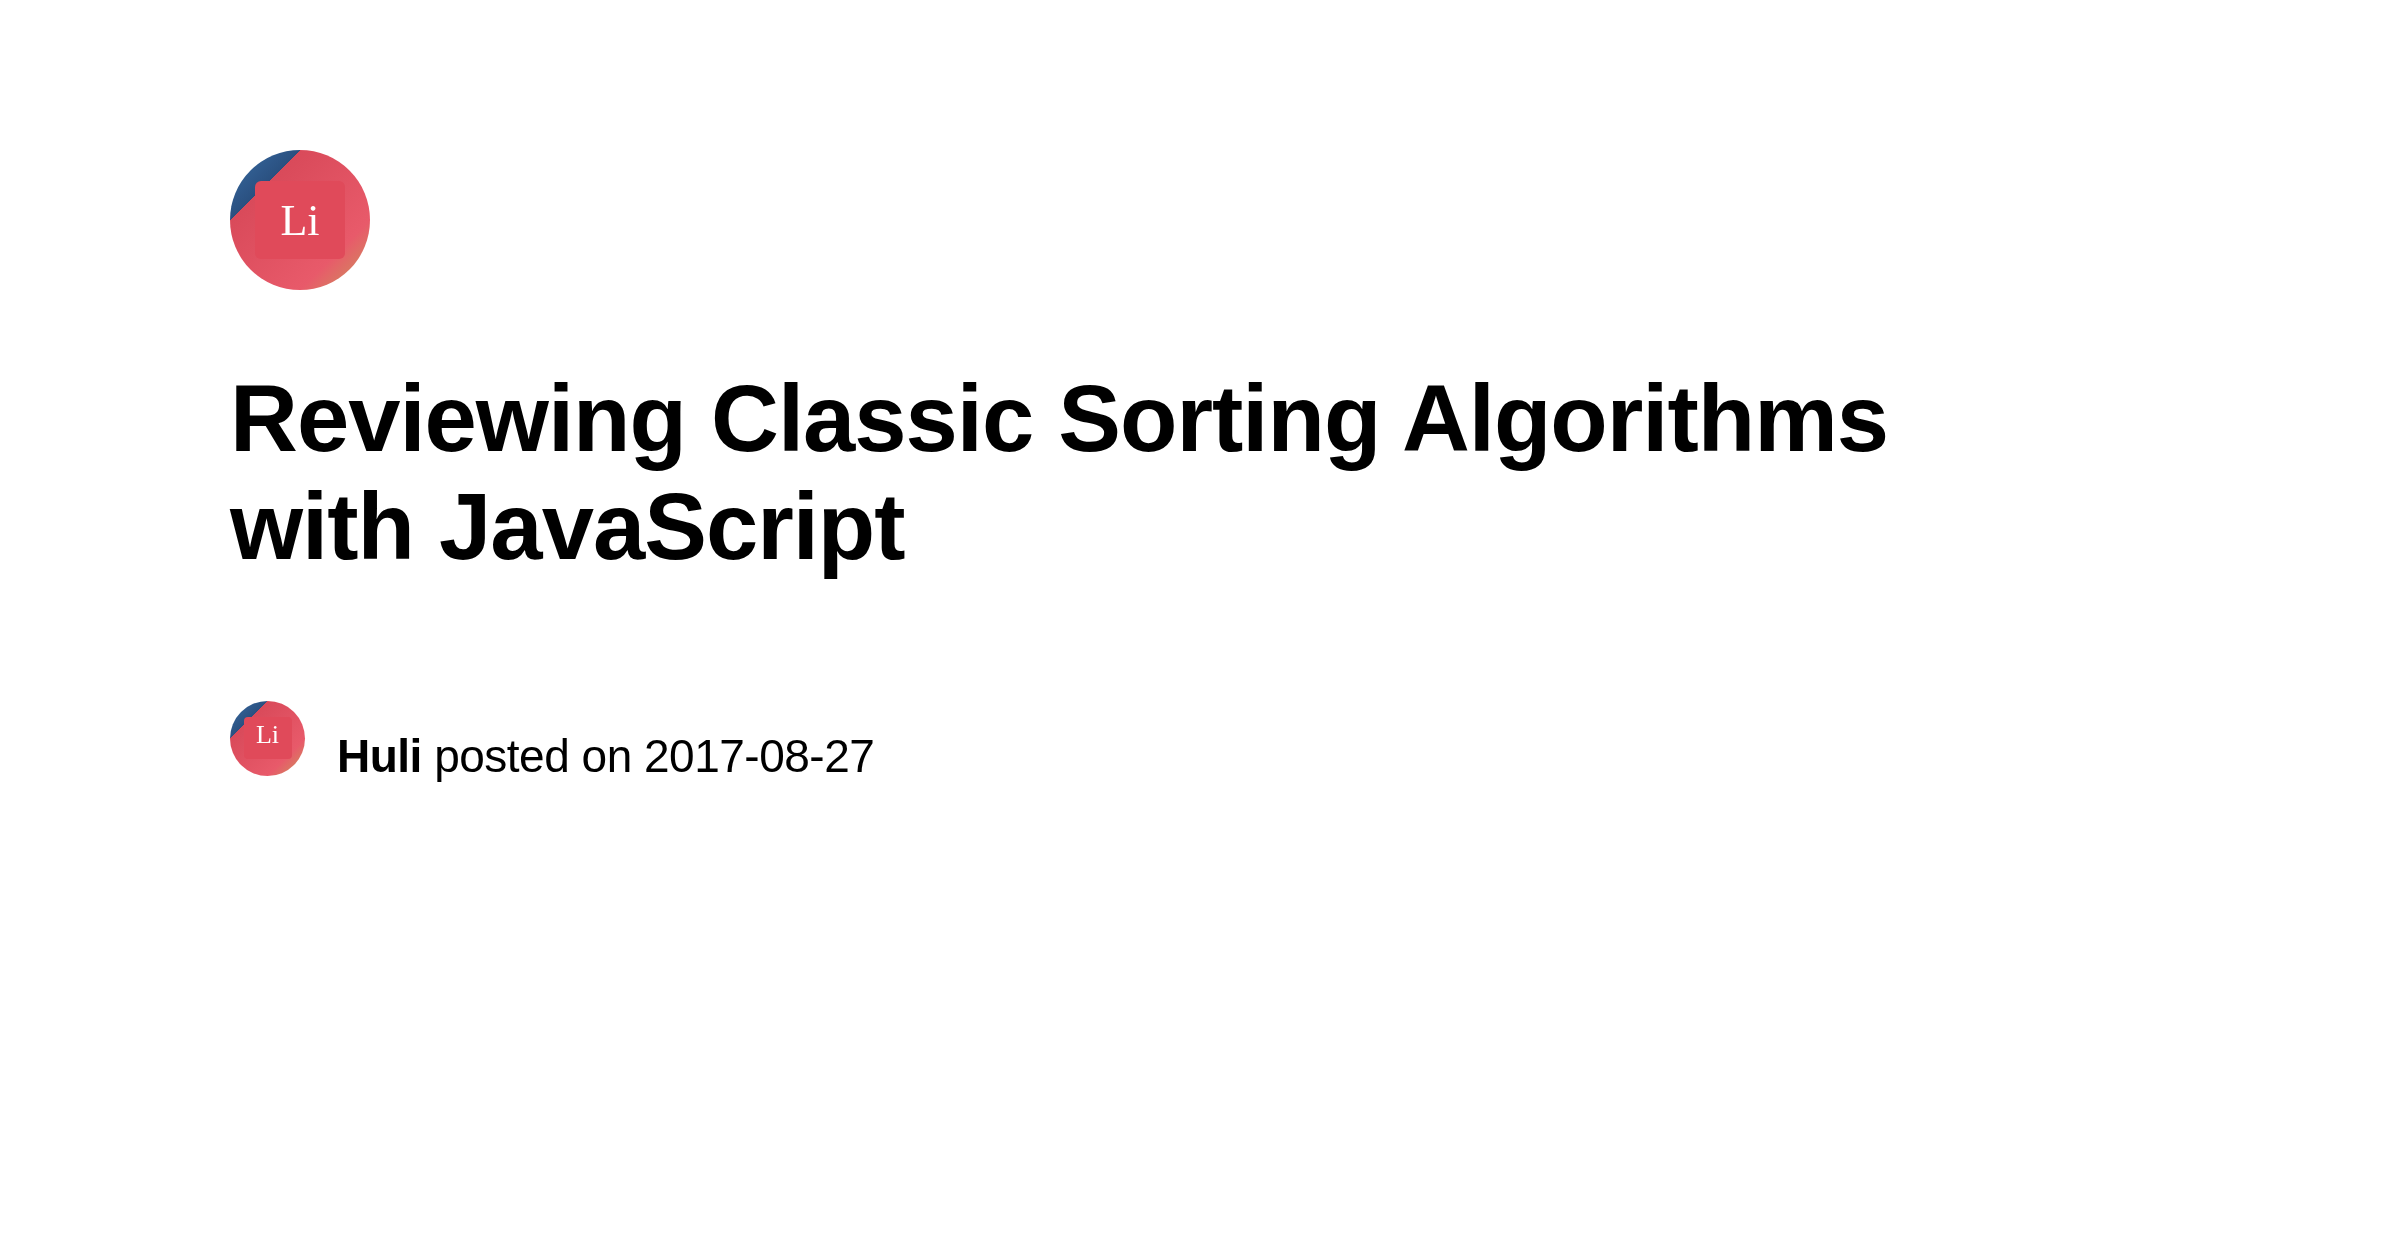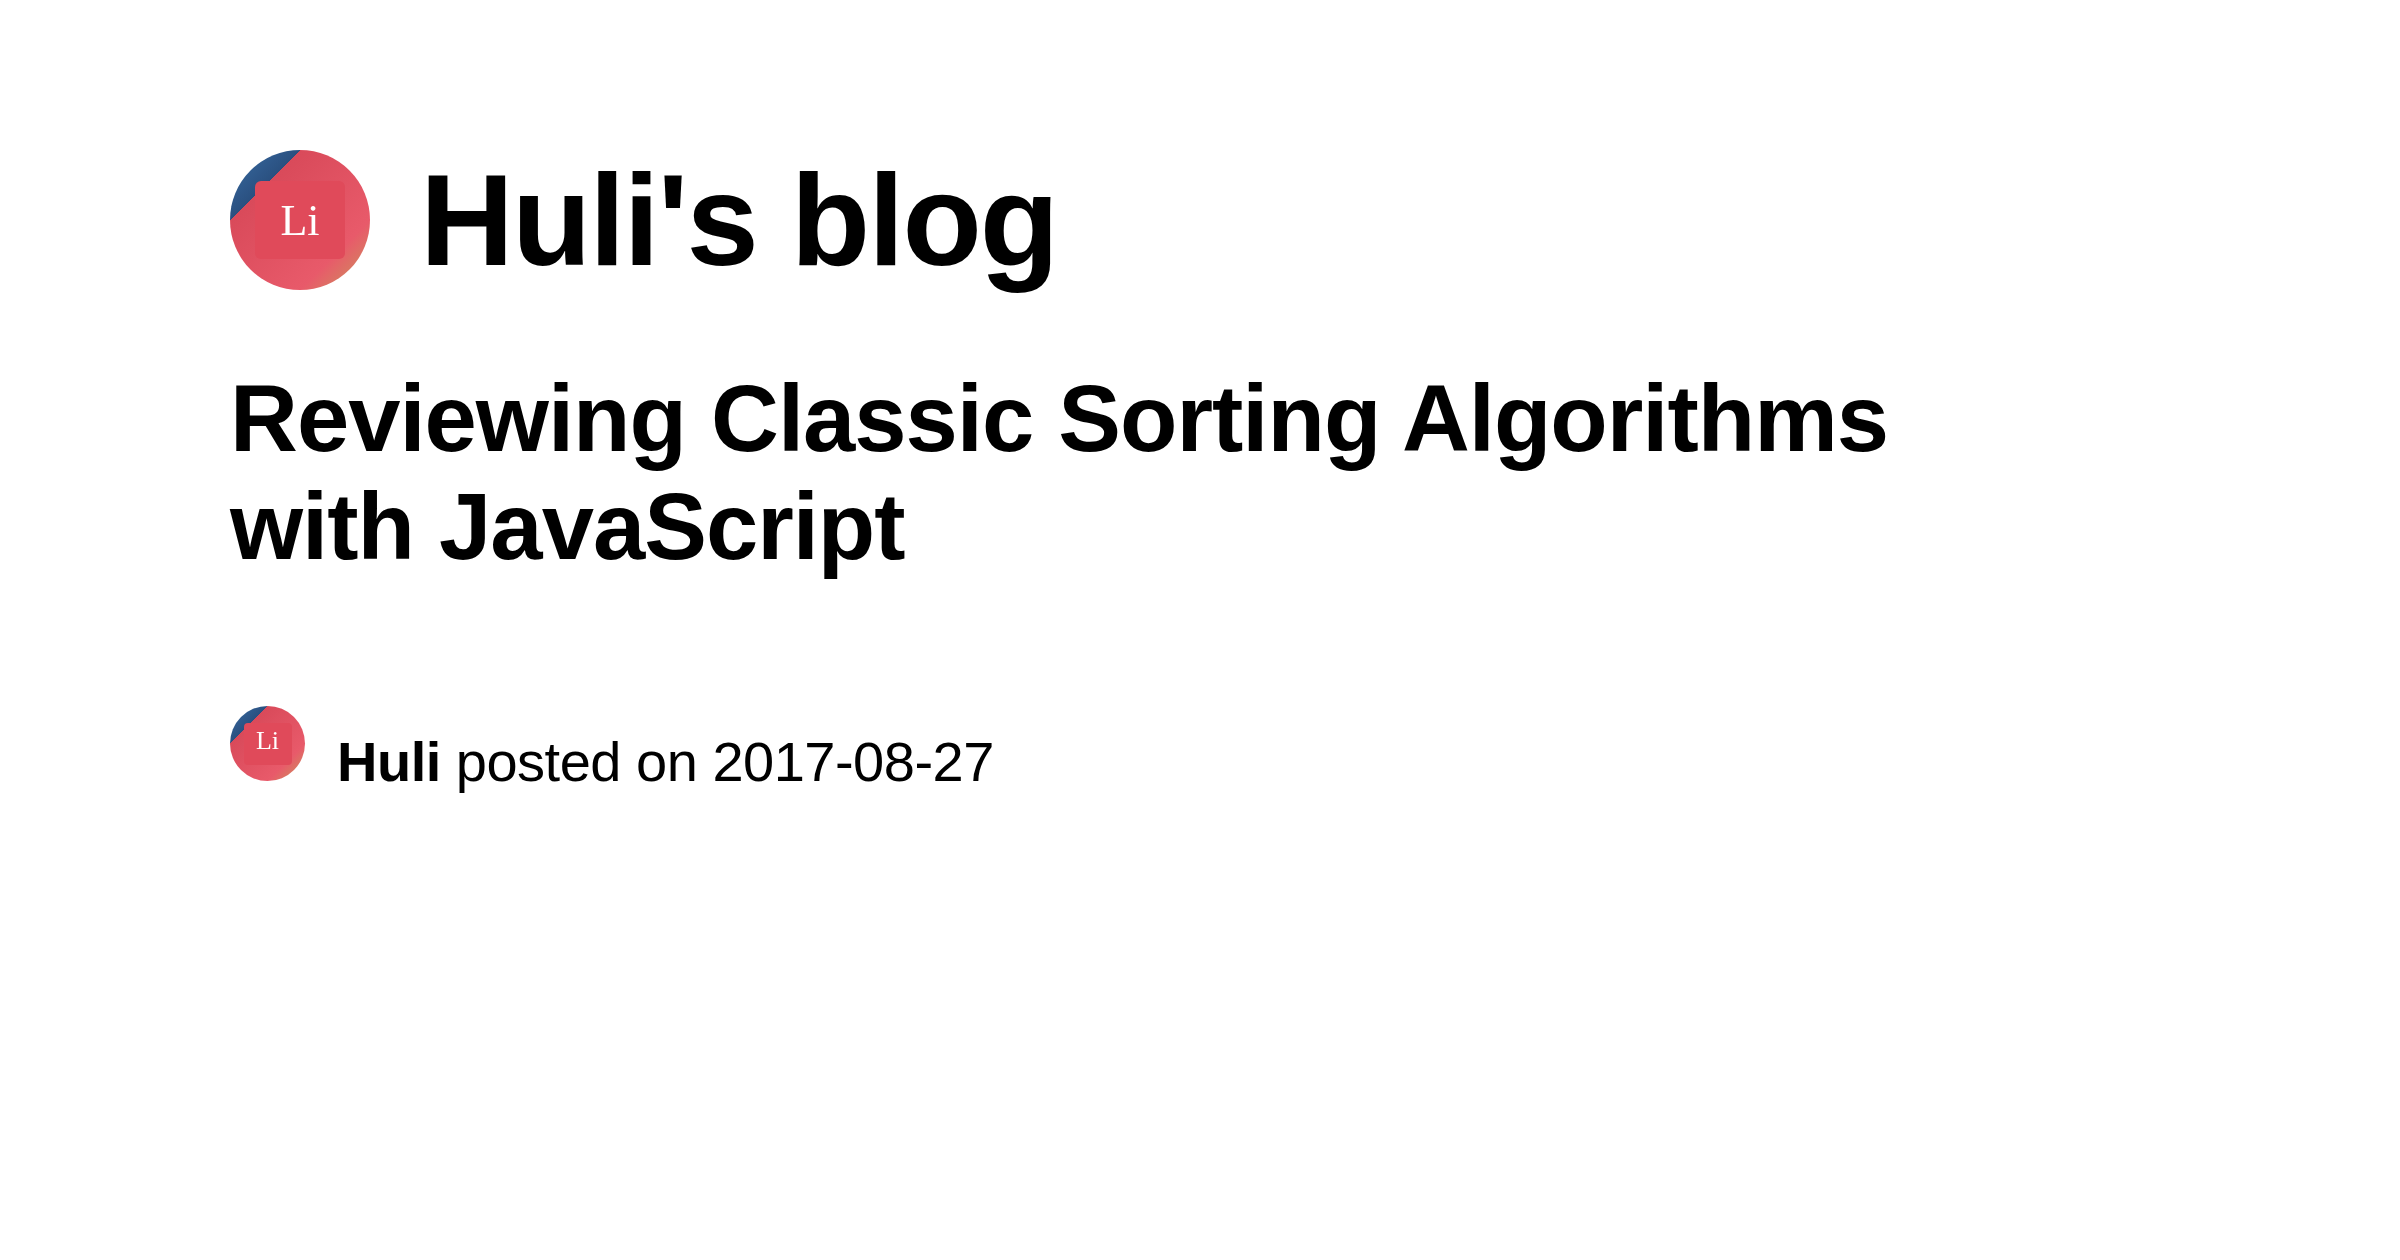--- a/index.html
+++ b/index.html
@@ -98,35 +98,34 @@
       left: 0;
       right: 0;
       top: 26%;
       text-align: center;
       color: #ffffff;
       font-size: 26px;
       font-weight: 400;
       font-family: Georgia, serif;
     }
     .meta-text {
-      font-size: 56px;
+      font-size: 46px;
       font-weight: 400;
       letter-spacing: -0.5px;
       margin-top: 36px;
     }
     .author-name {
       font-weight: 700;
     }
   </style>
 </head>
 <body>
 
 <div class="header">
   <div class="avatar-large"></div>
-  <h1 class="blog-title">Huli's blog</h1>
 </div>
 
 <h2 class="post-title">Reviewing Classic Sorting Algorithms with JavaScript</h2>
 
 <div class="meta">
   <div class="avatar-small"></div>
   <div class="meta-text">
     <span class="author-name">Huli</span><span> posted on </span><span>2017-08-27</span>
   </div>
 </div>

